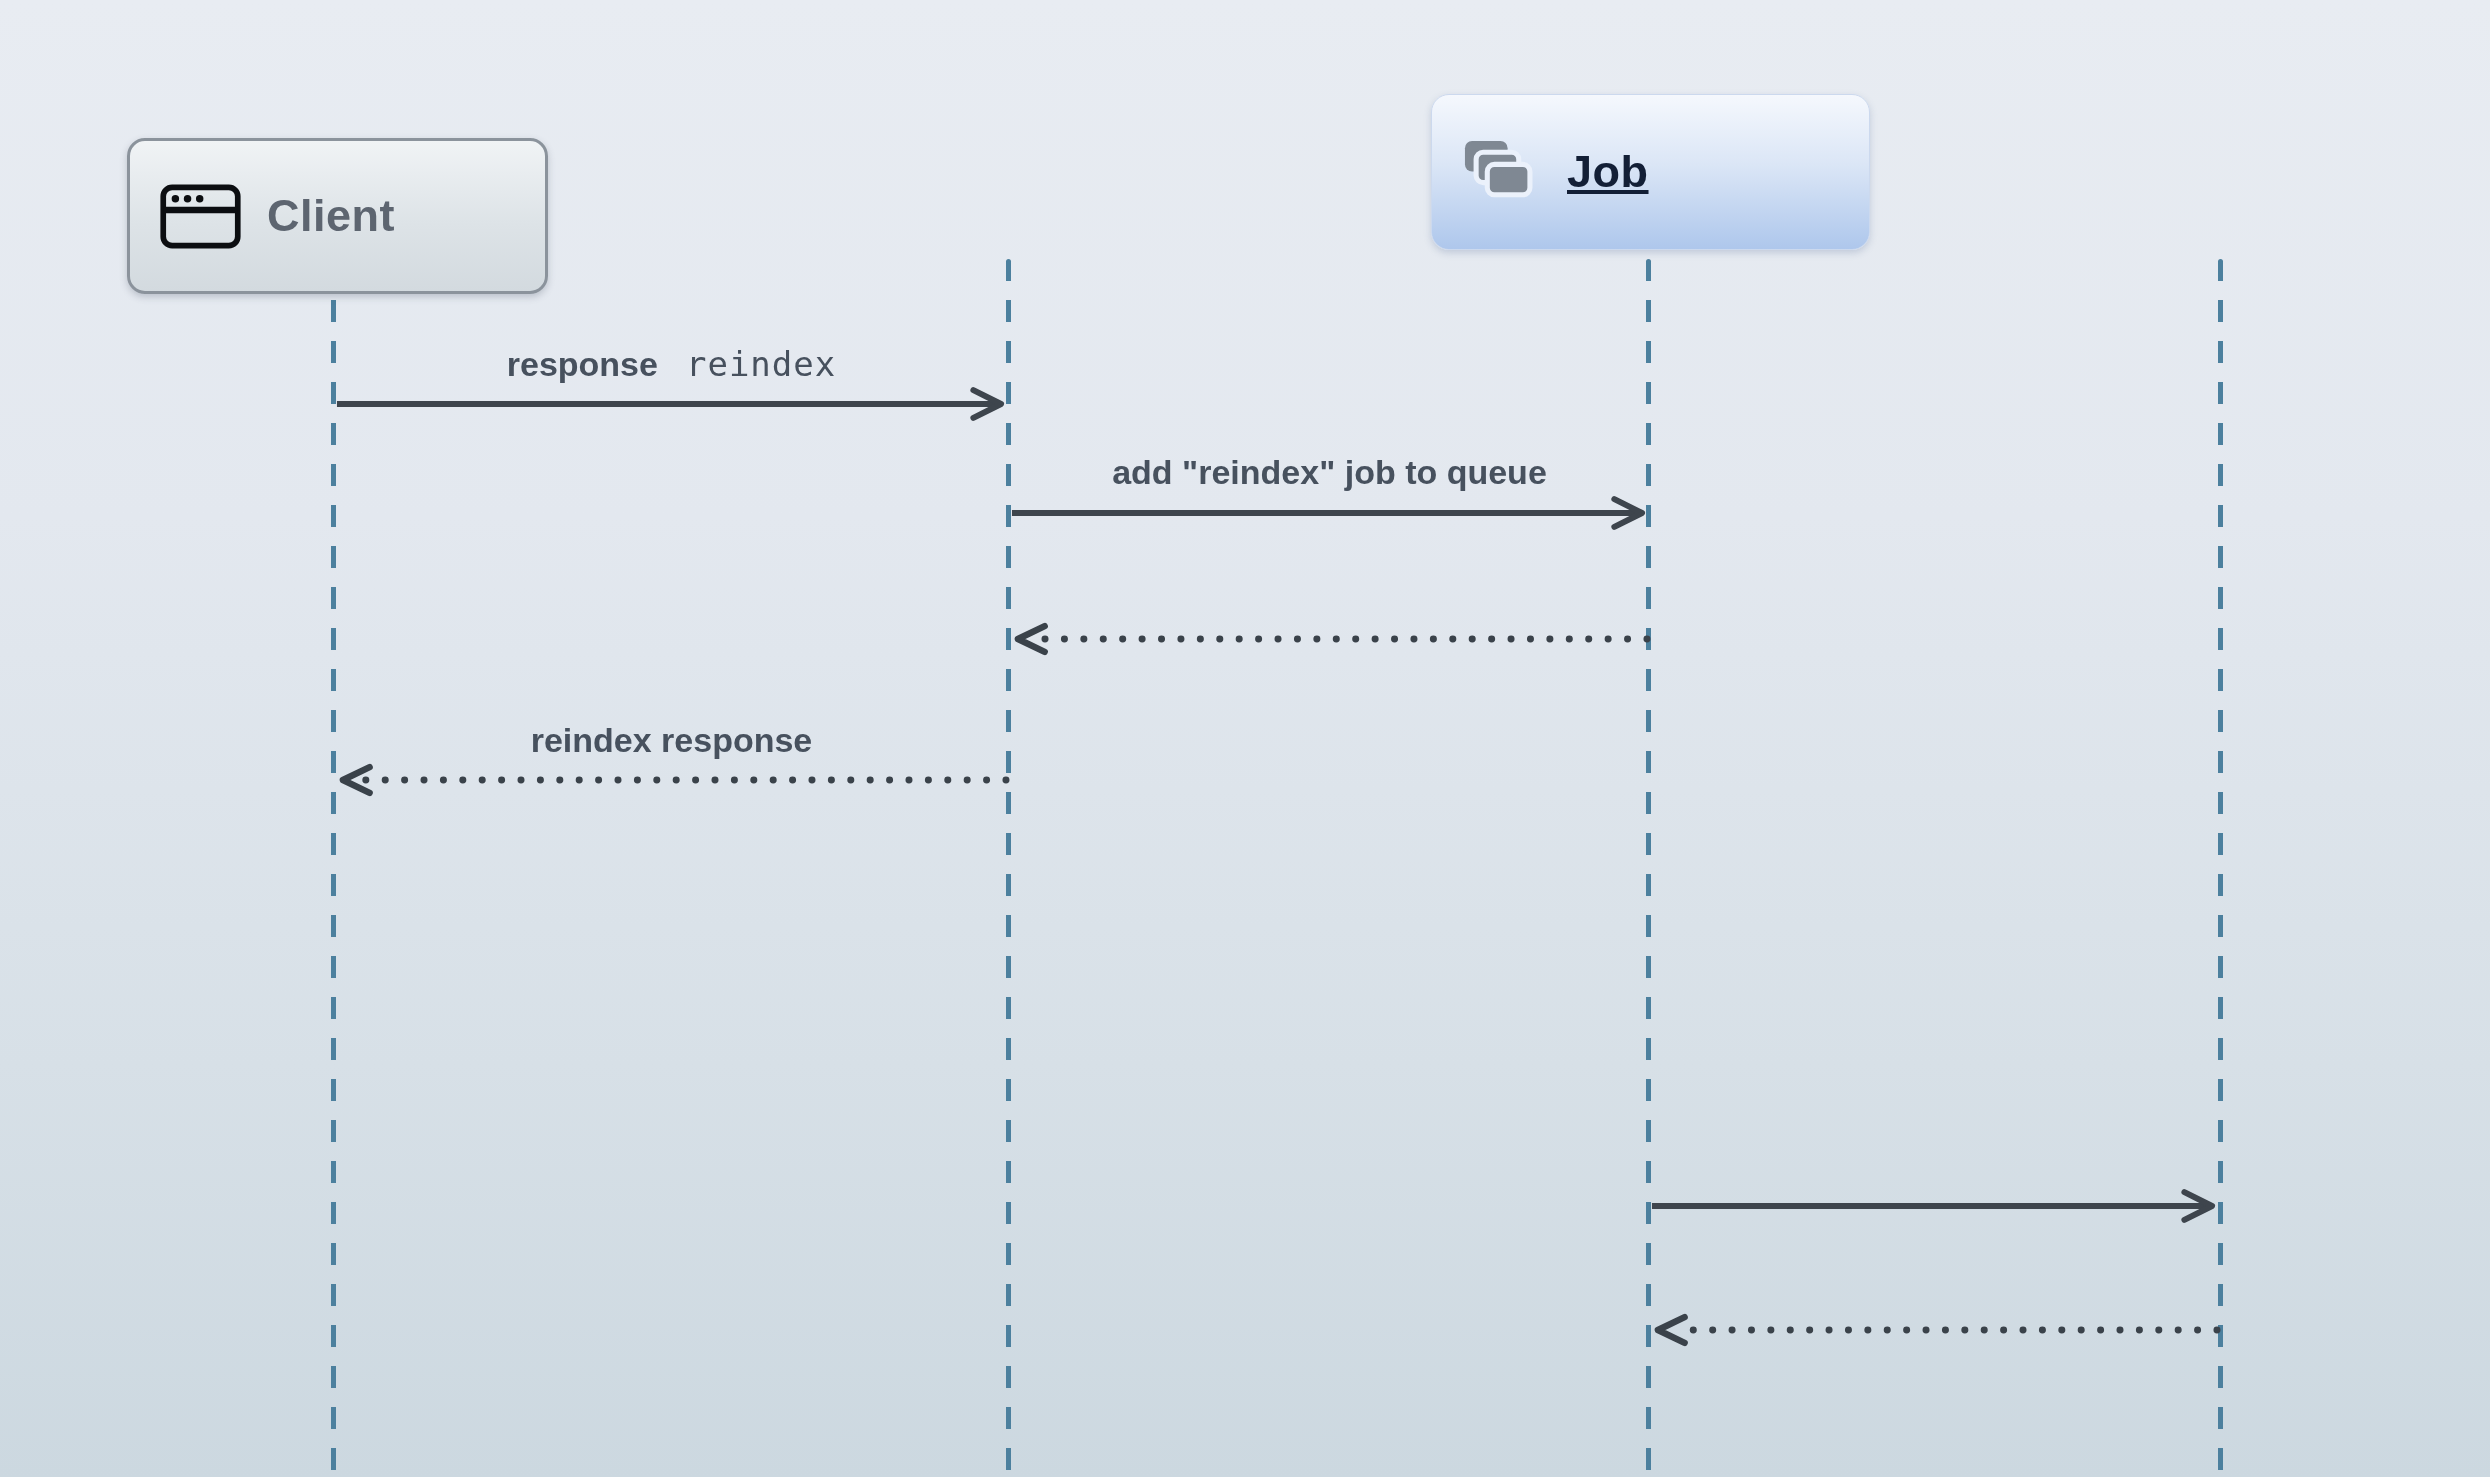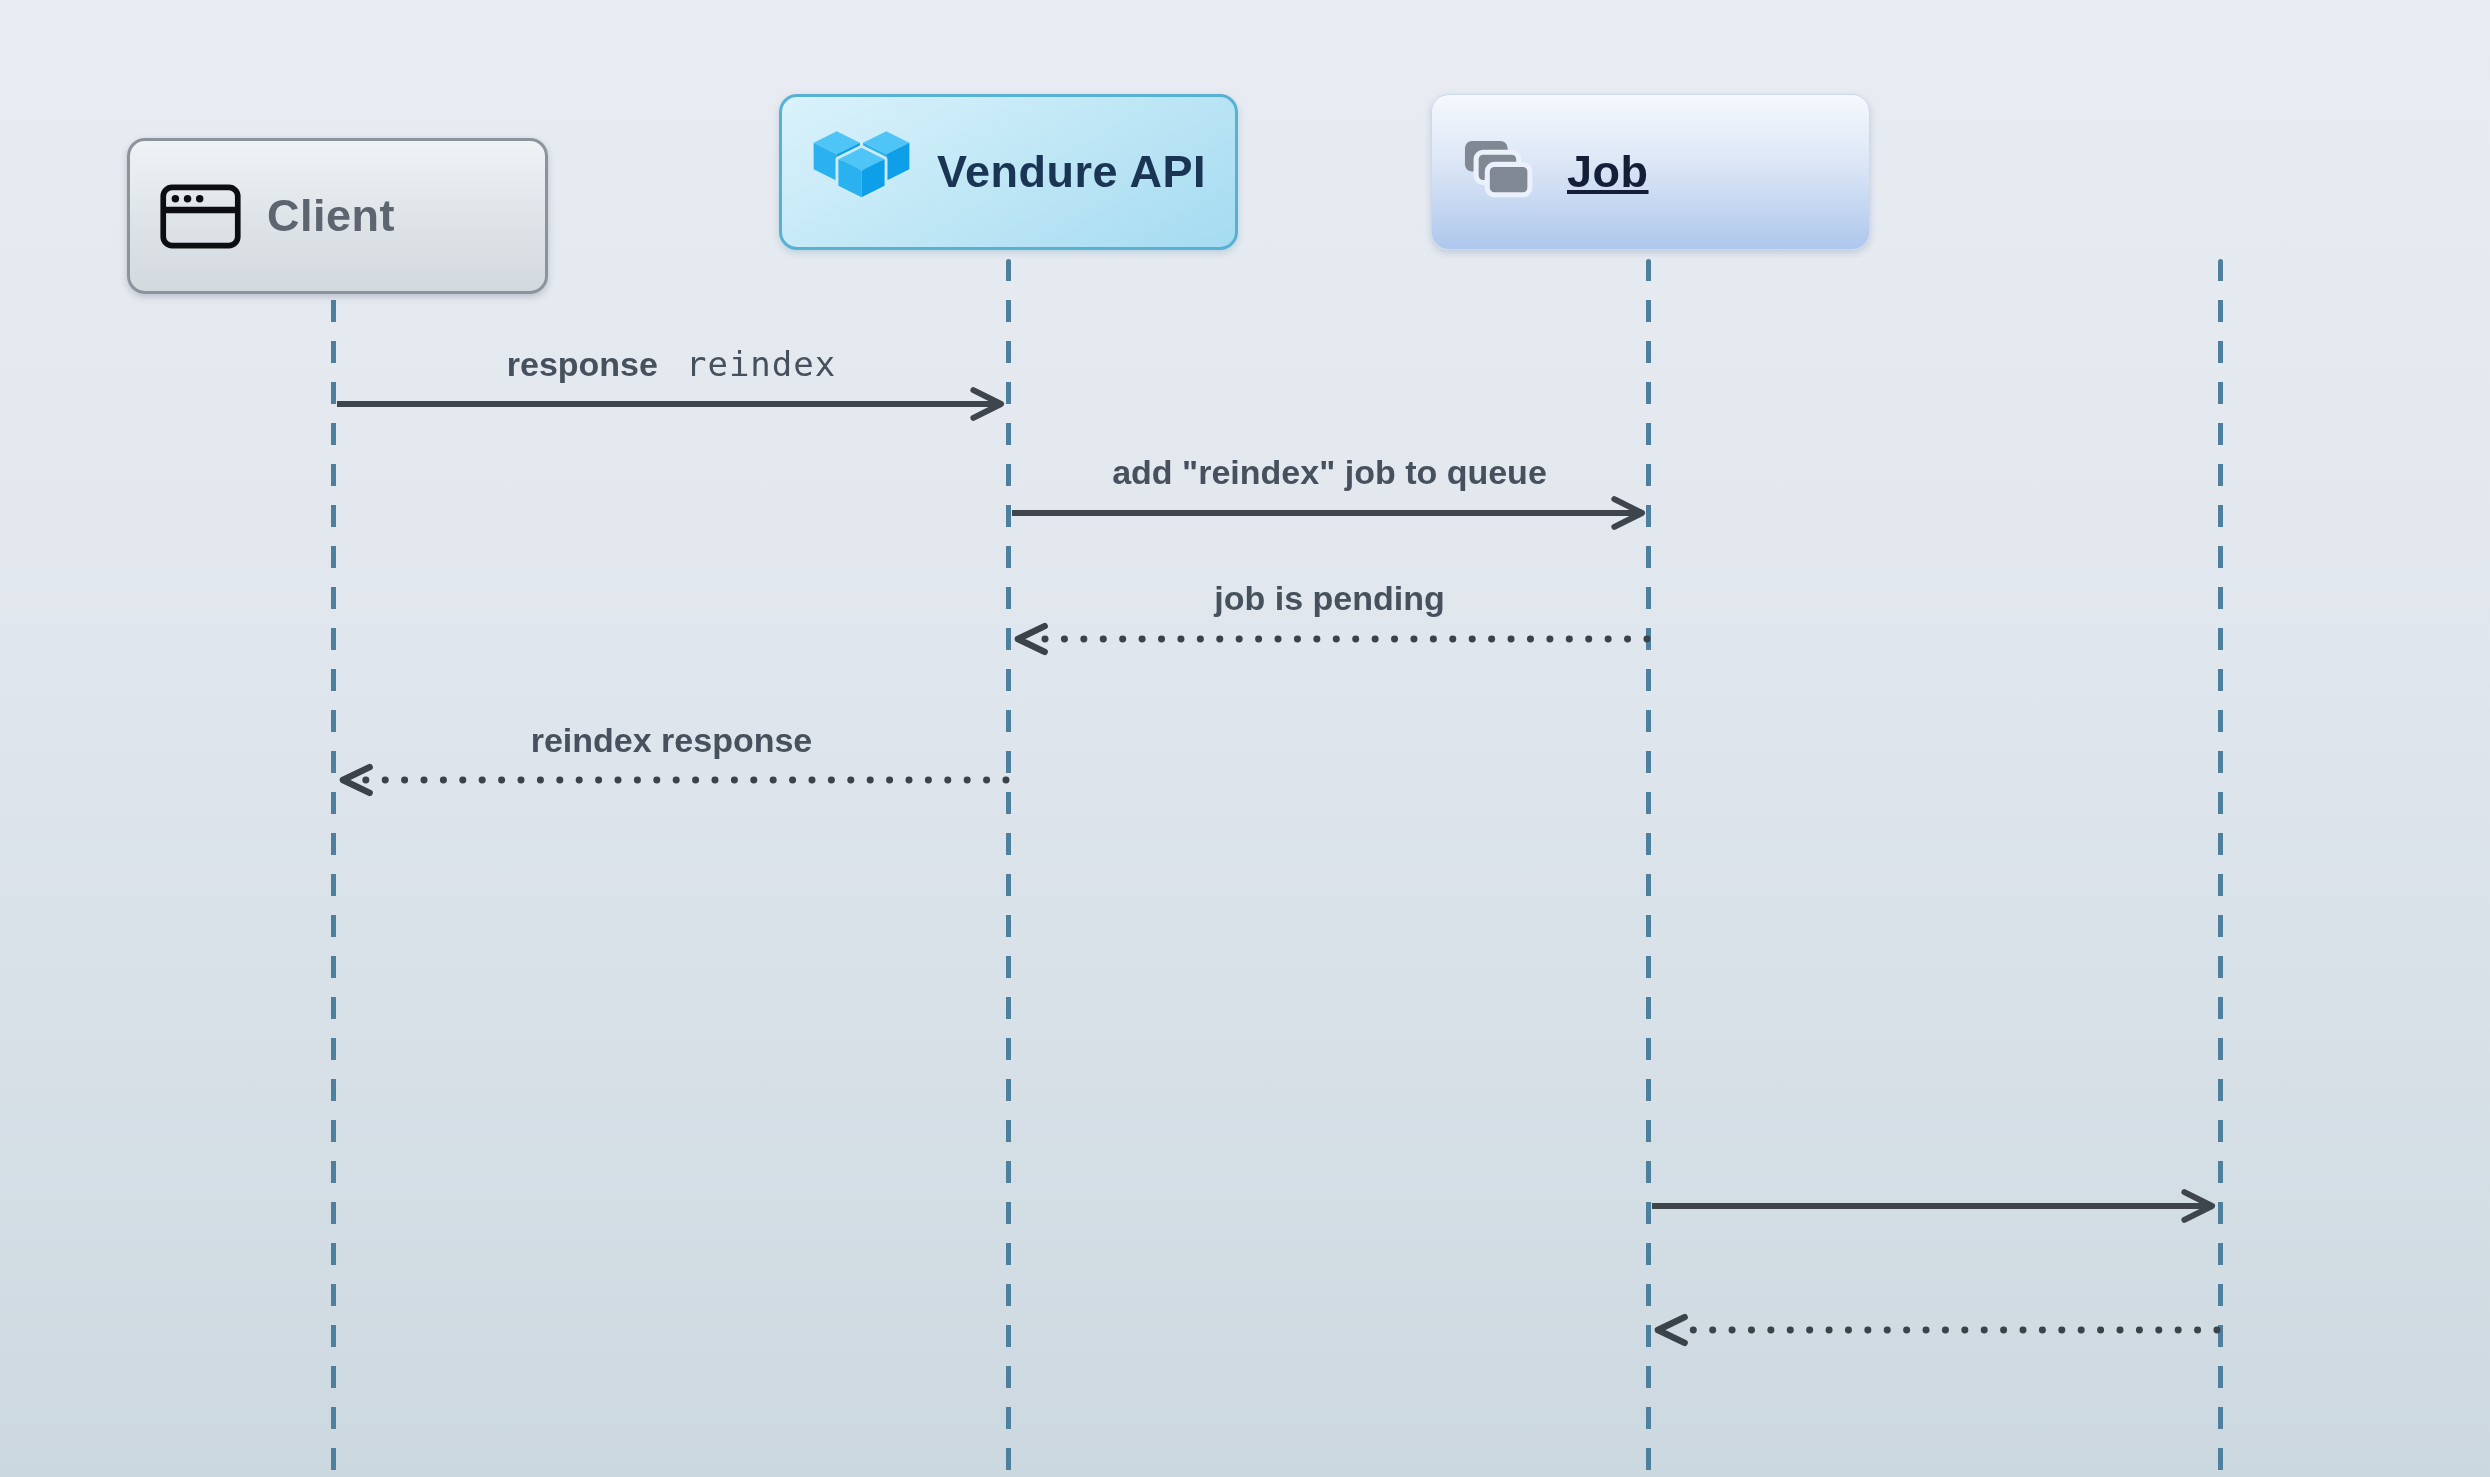--- a/index.html
+++ b/index.html
@@ -68,38 +68,20 @@
     <svg width="81" height="65" viewBox="0 0 100 80">
       <rect x="4" y="4" width="92" height="72" rx="11" fill="none" stroke="#0c0e11" stroke-width="7"></rect>
       <line x1="4" y1="32" x2="96" y2="32" stroke="#0c0e11" stroke-width="8"></line>
       <circle cx="19" cy="18" r="4.6" fill="#0c0e11"></circle>
       <circle cx="34" cy="18" r="4.6" fill="#0c0e11"></circle>
       <circle cx="49" cy="18" r="4.6" fill="#0c0e11"></circle>
     </svg>
     <span class="actor-label label-gray">Client</span>
   </div>
 
-  <div class="actor actor-blue" style="left:779px;width:459px">
-    <svg width="99" height="87" viewBox="0 0 120 104">
-
-      <polygon points="30,2 58,16 30,30 2,16" fill="#4ec5f6"></polygon>
-      <polygon points="2,16 30,30 30,62 2,48" fill="#2ab2f0"></polygon>
-      <polygon points="58,16 30,30 30,62 58,48" fill="#0d9fe8"></polygon>
-
-      <polygon points="90,2 118,16 90,30 62,16" fill="#4ec5f6"></polygon>
-      <polygon points="62,16 90,30 90,62 62,48" fill="#2ab2f0"></polygon>
-      <polygon points="118,16 90,30 90,62 118,48" fill="#0d9fe8"></polygon>
-
-      <polygon points="60,22 88,36 88,68 60,82 32,68 32,36" fill="none" stroke="#cdeaf7" stroke-width="7" stroke-linejoin="round"></polygon>
-      <polygon points="60,22 88,36 60,50 32,36" fill="#4ec5f6"></polygon>
-      <polygon points="32,36 60,50 60,82 32,68" fill="#2ab2f0"></polygon>
-      <polygon points="88,36 60,50 60,82 88,68" fill="#0d9fe8"></polygon>
-    </svg>
-    <span class="actor-label label-navy">Vendure API</span>
-  </div>
 
   <div class="actor actor-job" style="left:1431px;width:439px">
     <svg width="79" height="67" viewBox="0 0 76 66">
       <rect x="2" y="2" width="42" height="30" rx="7" fill="#7f8893"></rect>
       <rect x="13" y="13" width="42" height="30" rx="7" fill="#7f8893" stroke="#ebf1fb" stroke-width="5"></rect>
       <rect x="24" y="25" width="42" height="30" rx="7" fill="#7f8893" stroke="#ebf1fb" stroke-width="5"></rect>
     </svg>
     <span class="actor-label label-darknavy">Job</span>
   </div>
 
@@ -113,23 +95,20 @@
   </svg>
 
   <div class="msg-label" style="left:1009px;width:641px;top:451px">
     <span>add "reindex" job to queue</span>
   </div>
   <svg class="arrow" style="left:1009px;top:493px" width="641" height="40" viewBox="0 0 647 40">
     <line x1="3" y1="20" x2="633" y2="20" stroke="#3e454d" stroke-width="6"></line>
     <path d="M 611 6 L 639 20 L 611 34" fill="none" stroke="#3e454d" stroke-width="6" stroke-linecap="round" stroke-linejoin="round"></path>
   </svg>
 
-  <div class="msg-label" style="left:1009px;width:641px;top:577px">
-    <span>job is pending</span>
-  </div>
   <svg class="arrow" style="left:1009px;top:619px" width="641" height="40" viewBox="0 0 647 40">
     <line x1="644" y1="20" x2="32" y2="20" stroke="#3a424a" stroke-width="7" stroke-dasharray="0.1 19.5" stroke-linecap="round"></line>
     <path d="M 36 7 L 9 20 L 36 33" fill="none" stroke="#3a424a" stroke-width="6.5" stroke-linecap="round" stroke-linejoin="round"></path>
   </svg>
 
   <div class="msg-label" style="left:334px;width:675px;top:719px">
     <span>reindex response</span>
   </div>
   <svg class="arrow" style="left:334px;top:760px" width="675" height="40" viewBox="0 0 682 40">
     <line x1="679" y1="20" x2="32" y2="20" stroke="#3a424a" stroke-width="7" stroke-dasharray="0.1 19.5" stroke-linecap="round"></line>

